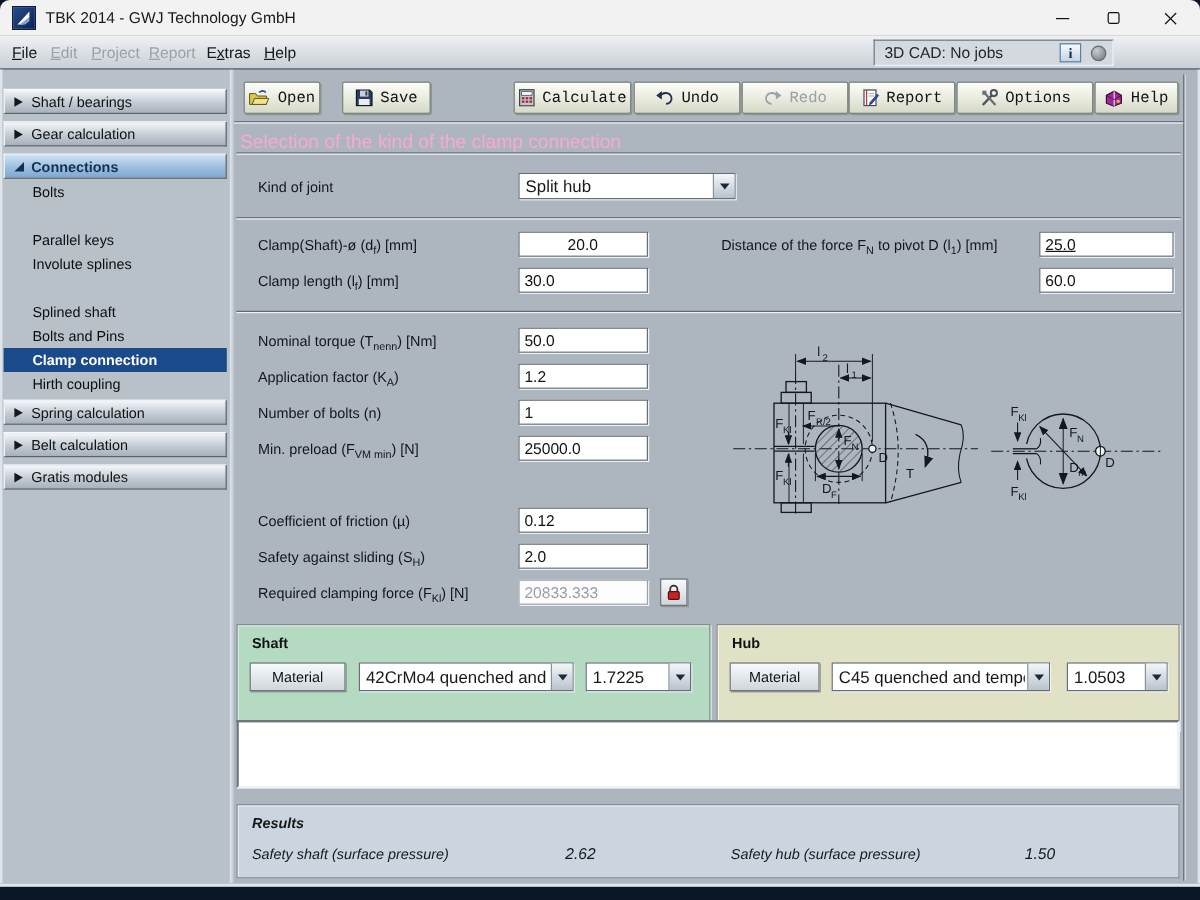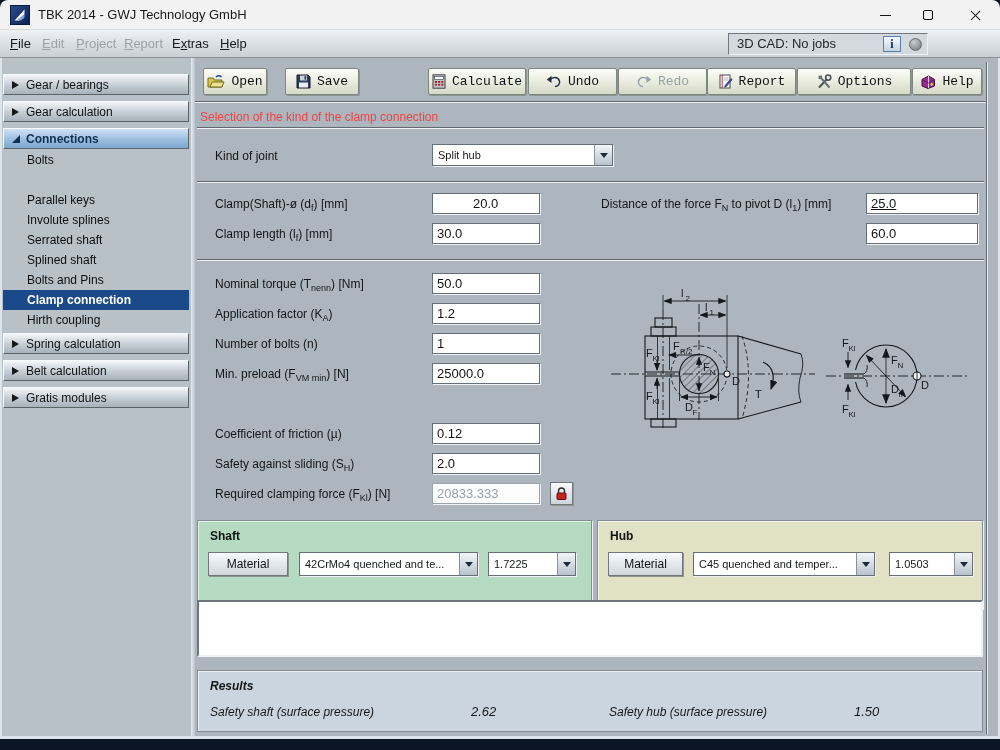--- a/index.html
+++ b/index.html
@@ -50,28 +50,28 @@
   .sitem.selected { background:#1a4a8a; color:#fff; font-weight:bold; }
 
   
   .tbtn { position:absolute; top:68px; height:27px; display:flex; align-items:center; justify-content:center; gap:6px; font-size:13px; color:#101214;
           background:linear-gradient(180deg,#fcfdf8 0%,#eceee2 45%,#d5d9c7 100%); border:1px solid #7e8680; border-radius:2px; box-shadow:1px 1px 0 #8d958d;font-family:Liberation Mono, monospace; }
   .tbtn.disabled { color:#98a0a8; }
   .tbtn svg { flex:0 0 auto; }
 
   
   .groove { position:absolute; height:0; border-top:1px solid #60686e; border-bottom:1px solid #eef2f6; }
-  .sect-title { position:absolute; left:200px; top:110px; font-size:12px; color:#ef4444; }
+  .sect-title { position:absolute; left:200px; top:110px; font-size:16px; color:#f9a8d4; }
   .flabel { position:absolute; font-size:12px; color:#14161a; white-space:nowrap; }
   .flabel sub { font-size:9px; }
   .tf { position:absolute; width:108px; height:21px; background:#fff; border:1px solid #666e76; box-shadow:1px 1px 0 #eef2f6; font:13px "Liberation Sans",sans-serif; padding:0 4px; color:#101214; }
   .tf.wide { width:112px; }
   .tf:disabled { color:#9aa0a6; border-color:#9aa2aa; background:#fdfdfd; }
   .combo { position:absolute; height:22px; background:#fff; border:1px solid #666e76; box-shadow:1px 1px 0 #eef2f6; }
-  .combo .txt { position:absolute; left:5px; top:0; right:20px; line-height:20px; font-size:11px; white-space:nowrap; overflow:hidden; }
+  .combo .txt { position:absolute; left:5px; top:0; right:20px; line-height:20px; font-size:14px; white-space:nowrap; overflow:hidden; }
   .combo .cbtn { position:absolute; right:0; top:0; bottom:0; width:18px; background:linear-gradient(#f2f6fa,#b9c3cd); border-left:1px solid #8a929a; display:flex; align-items:center; justify-content:center; }
   .combo .cbtn::after { content:""; width:0; height:0; border:4px solid transparent; border-top:5px solid #1c2a38; margin-top:5px; }
   .lock-btn { position:absolute; left:550px; top:482px; width:23px; height:23px; background:linear-gradient(#f8fafc,#cfd5db); border:1px solid #70787e; box-shadow:1px 1px 0 #8d958d; display:flex; align-items:center; justify-content:center; }
 
   
   .panel { position:absolute; top:520px; height:89px; border:1px solid #858d93; box-shadow:inset 1px 1px 0 rgba(255,255,255,.65), 1px 1px 0 #eef2f6;padding-left:31px; }
   .panel-shaft { left:197px; width:395px; background:#b4dbc1; }
   .panel-hub { left:597px; width:386px; background:#e1e1c5; }
   .ptitle { position:absolute; left:12px; top:8px; font-size:12px; font-weight:bold; color:#101214; }
   .mat-btn { position:absolute; top:31px; height:24px; background:linear-gradient(#f8fafc,#d0d6dc); border:1px solid #70787e; box-shadow:1px 1px 0 #8d958d; font-size:12px; color:#101214; display:flex; align-items:center; justify-content:center; }
@@ -130,35 +130,34 @@
     <span class="dot dot-red"></span>
   </div>
 
   <div class="sidebar-bg"></div>
   <div class="side-divider"></div>
   <div class="content-bg"></div>
   <div class="v-groove"></div>
 
   <div class="sect" style="top:74px">
       <span class="arr-r"></span>
-      <span>Gear / bearings</span>
+      <span>Shaft / bearings</span>
     </div>
   <div class="sect" style="top:101px">
       <span class="arr-r"></span>
       <span>Gear calculation</span>
     </div>
   <div class="sect expanded" style="top:128px">
       <span class="arr-e"></span>
       <span>Connections</span>
     </div>
 
   <div class="sitem" style="top:150px">Bolts</div>
   <div class="sitem" style="top:190px">Parallel keys</div>
   <div class="sitem" style="top:210px">Involute splines</div>
-  <div class="sitem" style="top:230px">Serrated shaft</div>
   <div class="sitem" style="top:250px">Splined shaft</div>
   <div class="sitem" style="top:270px">Bolts and Pins</div>
   <div class="sitem selected" style="top:290px">Clamp connection</div>
   <div class="sitem" style="top:310px">Hirth coupling</div>
 
   <div class="sect" style="top:333px">
       <span class="arr-r"></span>
       <span>Spring calculation</span>
     </div>
   <div class="sect" style="top:360px">

